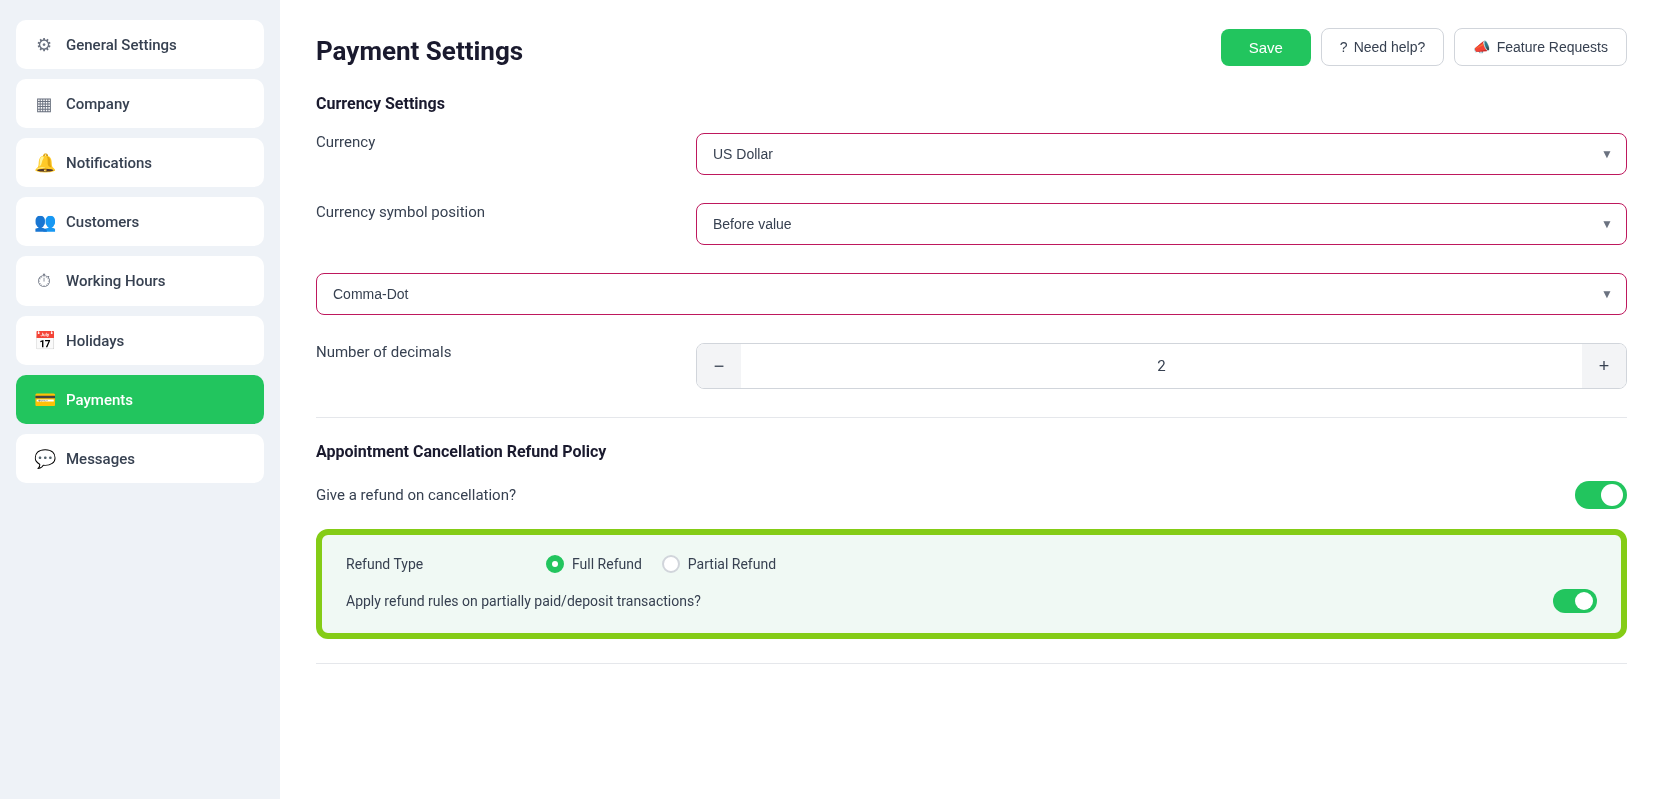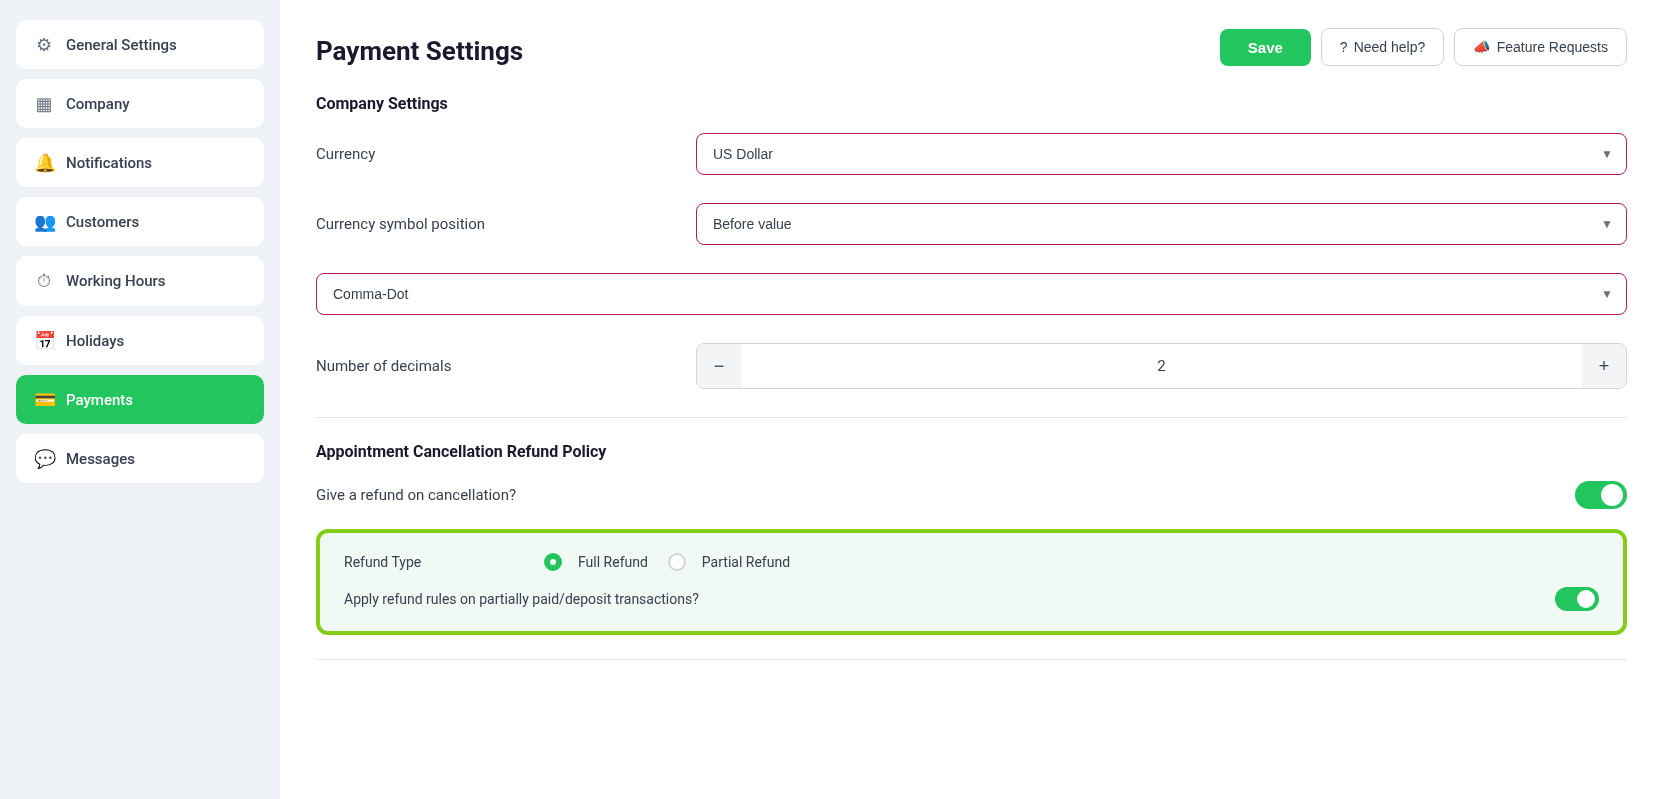--- a/index.html
+++ b/index.html
@@ -85,21 +85,21 @@
       align-items: center;
     }
 
     .btn-save {
       background: #22c55e;
       color: #fff;
       border: none;
       border-radius: 8px;
       padding: 10px 28px;
       font-size: 15px;
-      font-weight: 700;
+      font-weight: 400;
       cursor: pointer;
     }
 
     .btn-help, .btn-feature {
       background: #fff;
       border: 1px solid #d1d5db;
       border-radius: 8px;
       padding: 10px 18px;
       font-size: 14px;
       color: #374151;
@@ -119,21 +119,20 @@
 
     .divider {
       border: none;
       border-top: 1px solid #e5e7eb;
       margin: 24px 0;
     }
 
     
     .settings-row {
       display: flex;
-      align-items: center;
       margin-bottom: 28px;
     }
 
     .settings-label {
       width: 380px;
       flex-shrink: 0;
       font-size: 15px;
       color: #374151;
       font-weight: 400;
     }
@@ -246,21 +245,21 @@
     }
 
     .refund-label {
       font-size: 15px;
       color: #374151;
     }
 
     
     .refund-type-box {
       background: #f0f9f4;
-      border: 4px solid #84cc16;
+      border: 6px solid #84cc16;
       border-radius: 12px;
       padding: 20px 24px;
       margin-top: 8px;
     }
 
     .refund-type-row {
       display: flex;
       align-items: center;
       margin-bottom: 16px;
     }
@@ -273,21 +272,21 @@
 
     .radio-group {
       display: flex;
       align-items: center;
       gap: 20px;
     }
 
     .radio-option {
       display: flex;
       align-items: center;
-      gap: 16px;
+      gap: 8px;
       font-size: 14px;
       color: #374151;
       cursor: pointer;
     }
 
     .radio-circle {
       width: 18px;
       height: 18px;
       border-radius: 50%;
       border: 2px solid #22c55e;
@@ -408,21 +407,21 @@
         <span>Need help?</span>
       </button>
       <button class="btn-feature">
         <span>📣</span>
         <span>Feature Requests</span>
       </button>
     </div>
   </div>
 
   <div>
-    <div class="section-title">Company Settings</div>
+    <div class="section-title">Currency Settings</div>
 
     <div class="settings-row">
       <div class="settings-label">Currency</div>
       <div class="settings-control">
         <div class="select-wrapper">
           <select class="select-field">
             <option>US Dollar</option>
             <option>Euro</option>
             <option>British Pound</option>
           </select>

